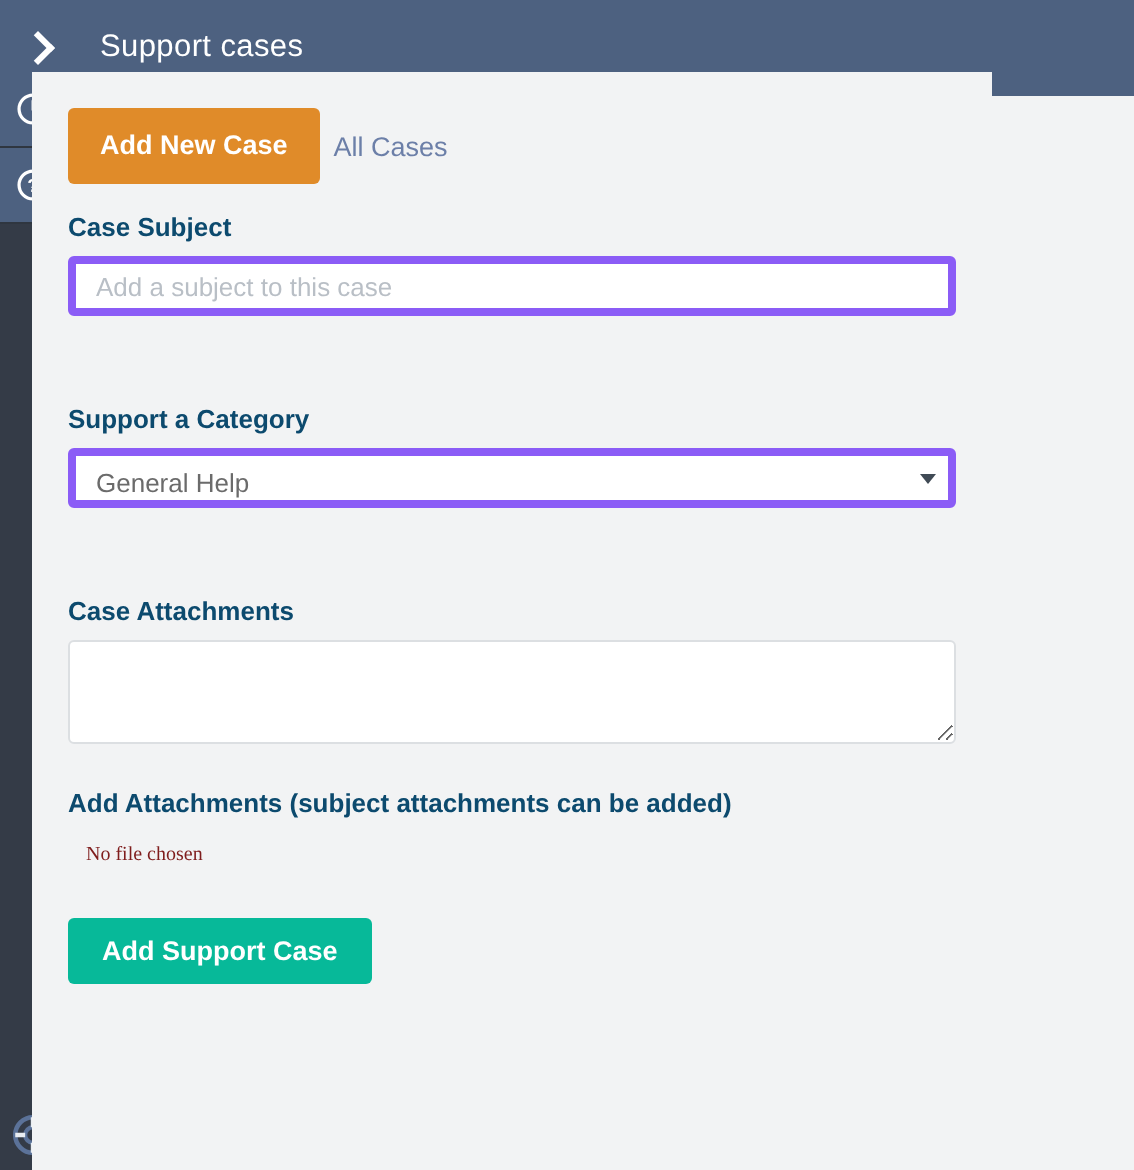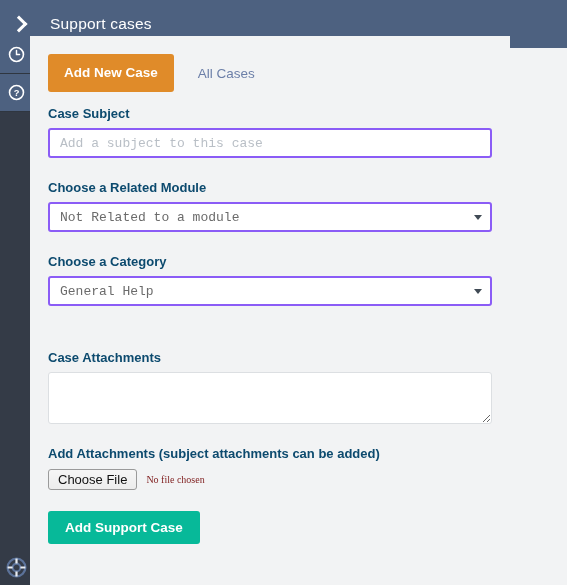--- a/index.html
+++ b/index.html
@@ -85,21 +85,21 @@
     align-items: center;
     justify-content: center;
     cursor: pointer;
   }
   .rail-icon svg { display: block; }
 
   
   .content {
     position: absolute;
     top: 36px;
-    left: 30px;
+    left: 16px;
     width: 480px;
     height: 549px;
     background: #f2f3f4;
     box-sizing: border-box;
     padding: 18px 18px 0 18px;
     overflow: hidden;
   }
 
   .tabs-row {
     display: flex;
@@ -116,41 +116,41 @@
     font-size: 13.5px;
     font-weight: bold;
     padding: 0 16px;
     height: 38px;
     line-height: 38px;
     cursor: pointer;
   }
   .link-all-cases {
     color: #6c7fa8;
     font-size: 13.5px;
-    margin-left: 24px;
+    margin-left: 7px;
     text-decoration: none;
     cursor: pointer;
   }
 
   .field { margin-bottom: 0; }
   .field-label {
     display: block;
     color: #0c4a6e;
     font-size: 13px;
     font-weight: bold;
     margin-bottom: 7px;
   }
   .ctl {
     box-sizing: border-box;
     width: 100%;
     height: 30px;
     background: #ffffff;
-    border: 2px solid #8b5cf6;
-    border-radius: 3px;
-    font-family: Liberation Mono, monospace;
+    border: 4px solid #8b5cf6;
+    border-radius: 3px;
+    font-family: Liberation Sans, sans-serif;
     font-size: 13px;
     color: #6b6b6b;
     padding: 0 10px;
     outline: none;
   }
   .ctl::placeholder { color: #b9bfc6; }
   .spacer { height: 22px; }
 
   
   .select-wrap { position: relative; }
@@ -273,34 +273,25 @@
       <a class="link-all-cases">All Cases</a>
     </div>
 
     <div class="field">
       <label class="field-label">Case Subject</label>
       <input class="ctl" type="text" placeholder="Add a subject to this case" style="">
     </div>
 
     <div class="spacer"></div>
 
+
+    <div class="spacer"></div>
+
     <div class="field">
-      <label class="field-label">Choose a Related Module</label>
-      <div class="select-wrap">
-        <select class="ctl">
-          <option>Not Related to a module</option>
-        </select>
-        <span class="select-arrow"></span>
-      </div>
-    </div>
-
-    <div class="spacer"></div>
-
-    <div class="field">
-      <label class="field-label">Choose a Category</label>
+      <label class="field-label">Support a Category</label>
       <div class="select-wrap">
         <select class="ctl">
           <option>General Help</option>
         </select>
         <span class="select-arrow"></span>
       </div>
     </div>
 
     <div class="spacer"></div>
 
@@ -310,21 +301,20 @@
     <div class="field">
       <label class="field-label">Case Attachments</label>
       <textarea class="textarea-ctl" style=""></textarea>
     </div>
 
     <div class="spacer"></div>
 
     <div class="field">
       <label class="field-label">Add Attachments (subject attachments can be added)</label>
       <div class="file-row">
-        <button class="file-btn">Choose File</button>
         <span class="file-status">No file chosen</span>
       </div>
     </div>
 
     <button class="btn-submit">Add Support Case</button>
 
   </div>
 </div>
 
 </body></html>

